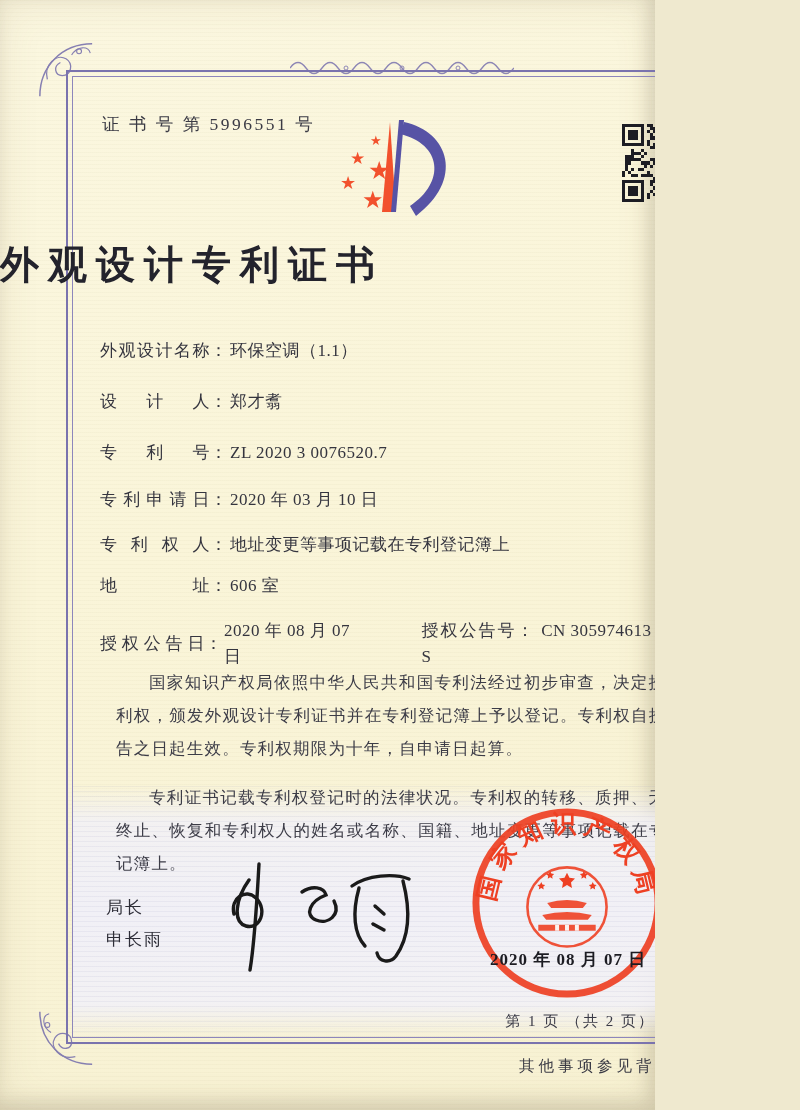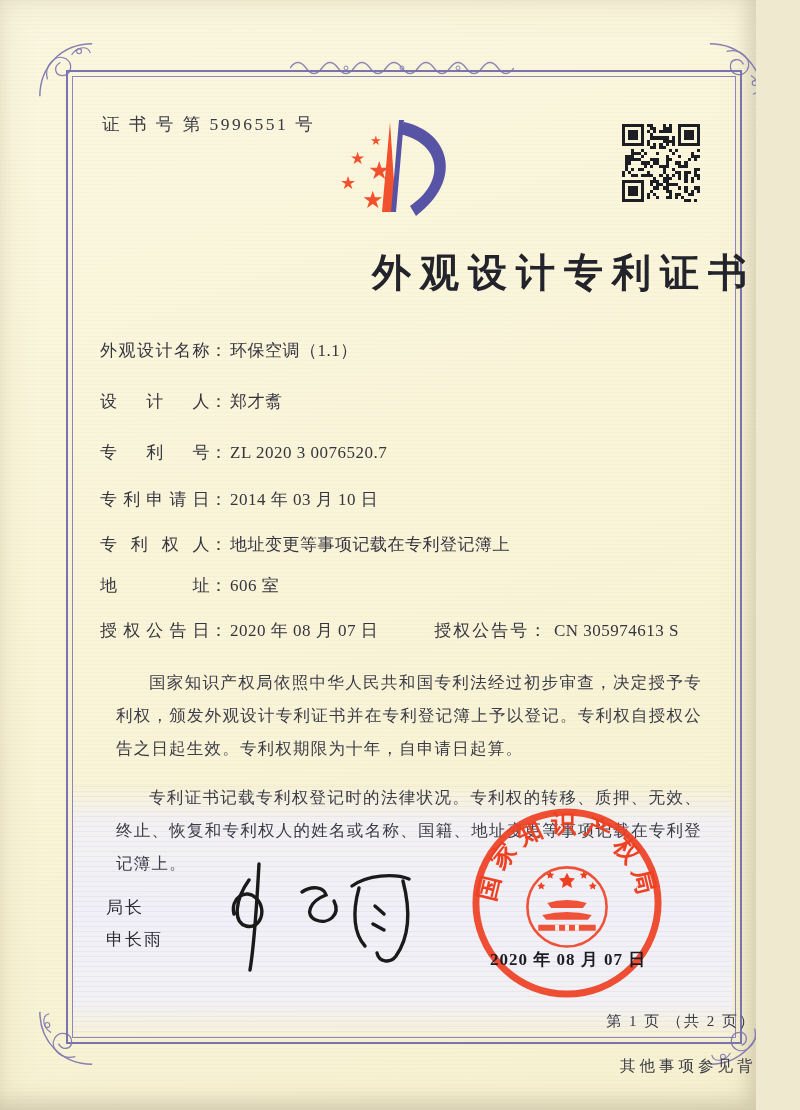--- a/index.html
+++ b/index.html
@@ -2,21 +2,21 @@
 <html><head>
 <meta charset="utf-8">
 <style>
   html,body{margin:0;padding:0;}
   body{
     width:800px;height:1110px;
     font-family:"Liberation Serif","DejaVu Serif",serif;
     background:#efe9cf;
   }
   #cert{
-    position:relative;width:756px;height:1110px;overflow:hidden;
+    position:relative;width:655px;height:1110px;overflow:hidden;
     background:linear-gradient(160deg,#fbf7e0 0%,#faf5d9 45%,#f7f1d2 100%);
     box-shadow:inset 0 0 40px rgba(120,100,60,.12), inset -6px -8px 18px rgba(90,80,60,.18);
   }
   
   #cert::before{
     content:"";position:absolute;inset:0;pointer-events:none;z-index:1;
     background:repeating-linear-gradient(180deg, rgba(190,180,140,.07) 0 1px, transparent 1px 4px);
   }
   
   .band{
@@ -48,21 +48,21 @@
   .logo{position:absolute;left:332px;top:112px;width:146px;height:106px;}
   .logo .star{position:absolute;color:#f2512d;line-height:1;}
   .logo svg{position:absolute;left:48px;top:0;width:98px;height:106px;}
 
   
   .qr{position:absolute;left:622px;top:124px;width:78px;height:78px;}
   .qr svg{width:100%;height:100%;display:block;}
 
   .title{
     position:absolute;left:0;top:238px;width:100%;
-    text-align:right;font-size:39px;font-weight:700;color:#23232c;letter-spacing:9px;margin-top:8px;
+    text-align:left;font-size:39px;font-weight:700;color:#23232c;letter-spacing:9px;
   }
 
   .row{position:absolute;left:100px;display:flex;align-items:center;
     font-size:17px;color:#35353f;letter-spacing:.5px;line-height:1.55;}
   .row .lab{display:inline-block;width:110px;text-align:justify;text-align-last:justify;}
   .row .colon{display:inline-block;width:20px;}
   .row .val{display:inline-block;max-width:500px;}
   .row .val .block{display:block;}
   .pair2{margin-left:56px;}
   .pair2 .lab2{letter-spacing:2px;}
@@ -451,21 +451,21 @@
       <span class="val">郑才翥</span>
     </div>
     <div class="row" style="top:440px">
       <span class="lab">专利号</span>
         <span class="colon">：</span>
       <span class="val">ZL 2020 3 0076520.7</span>
     </div>
     <div class="row" style="top:487px">
       <span class="lab">专利申请日</span>
         <span class="colon">：</span>
-      <span class="val">2014 年 03 月 10 日</span>
+      <span class="val">2020 年 03 月 10 日</span>
     </div>
     <div class="row" style="top:532px">
       <span class="lab">专利权人</span>
         <span class="colon">：</span>
       <span class="val">地址变更等事项记载在专利登记簿上</span>
     </div>
     <div class="row" style="top:573px">
       <span class="lab">地址</span>
         <span class="colon">：</span>
       <span class="val"><span class="block">606 室</span></span>

